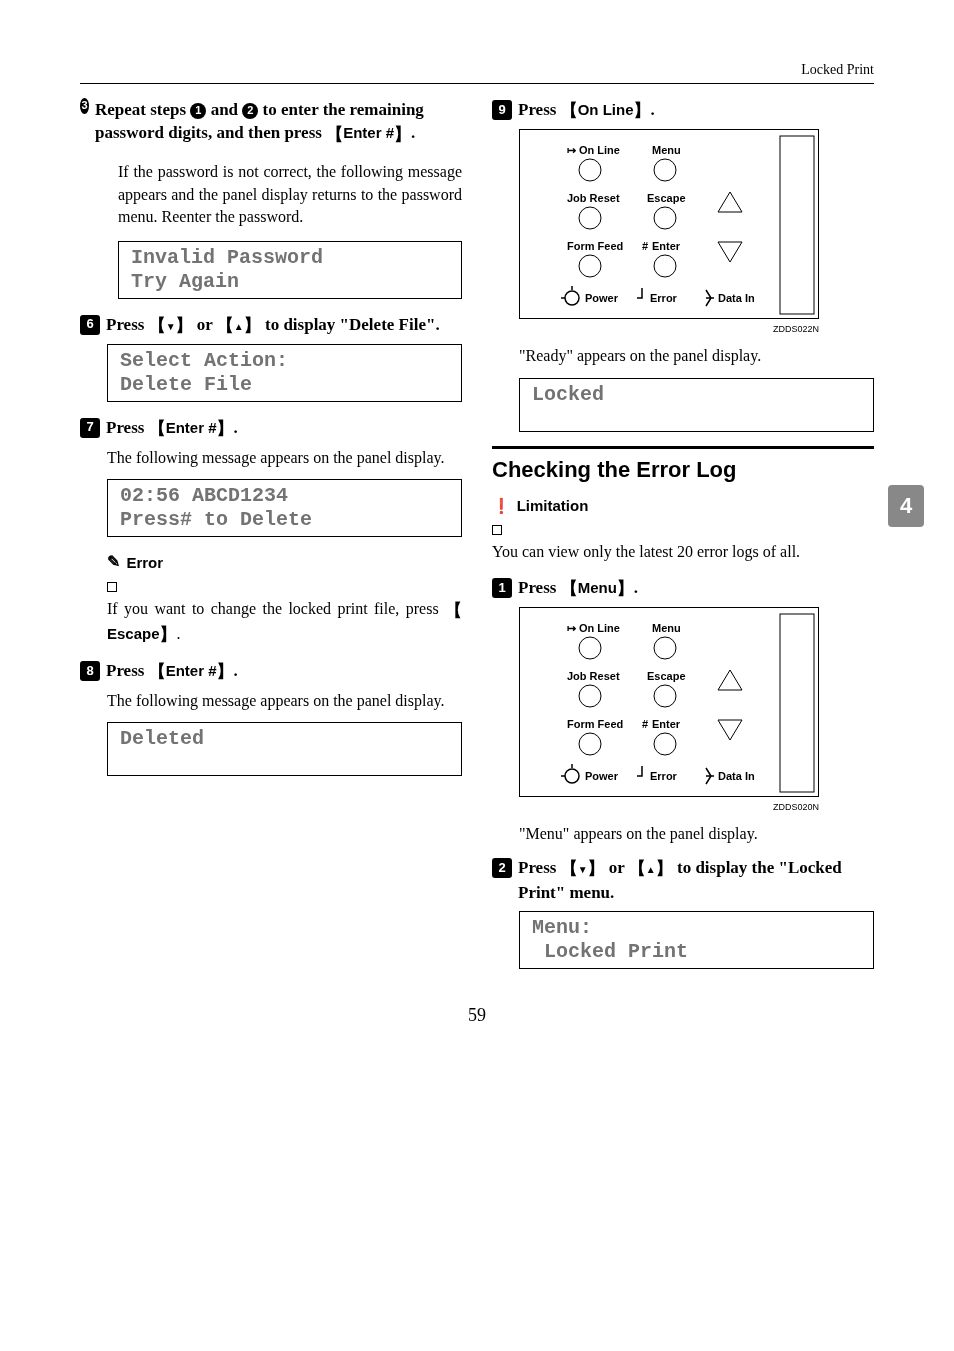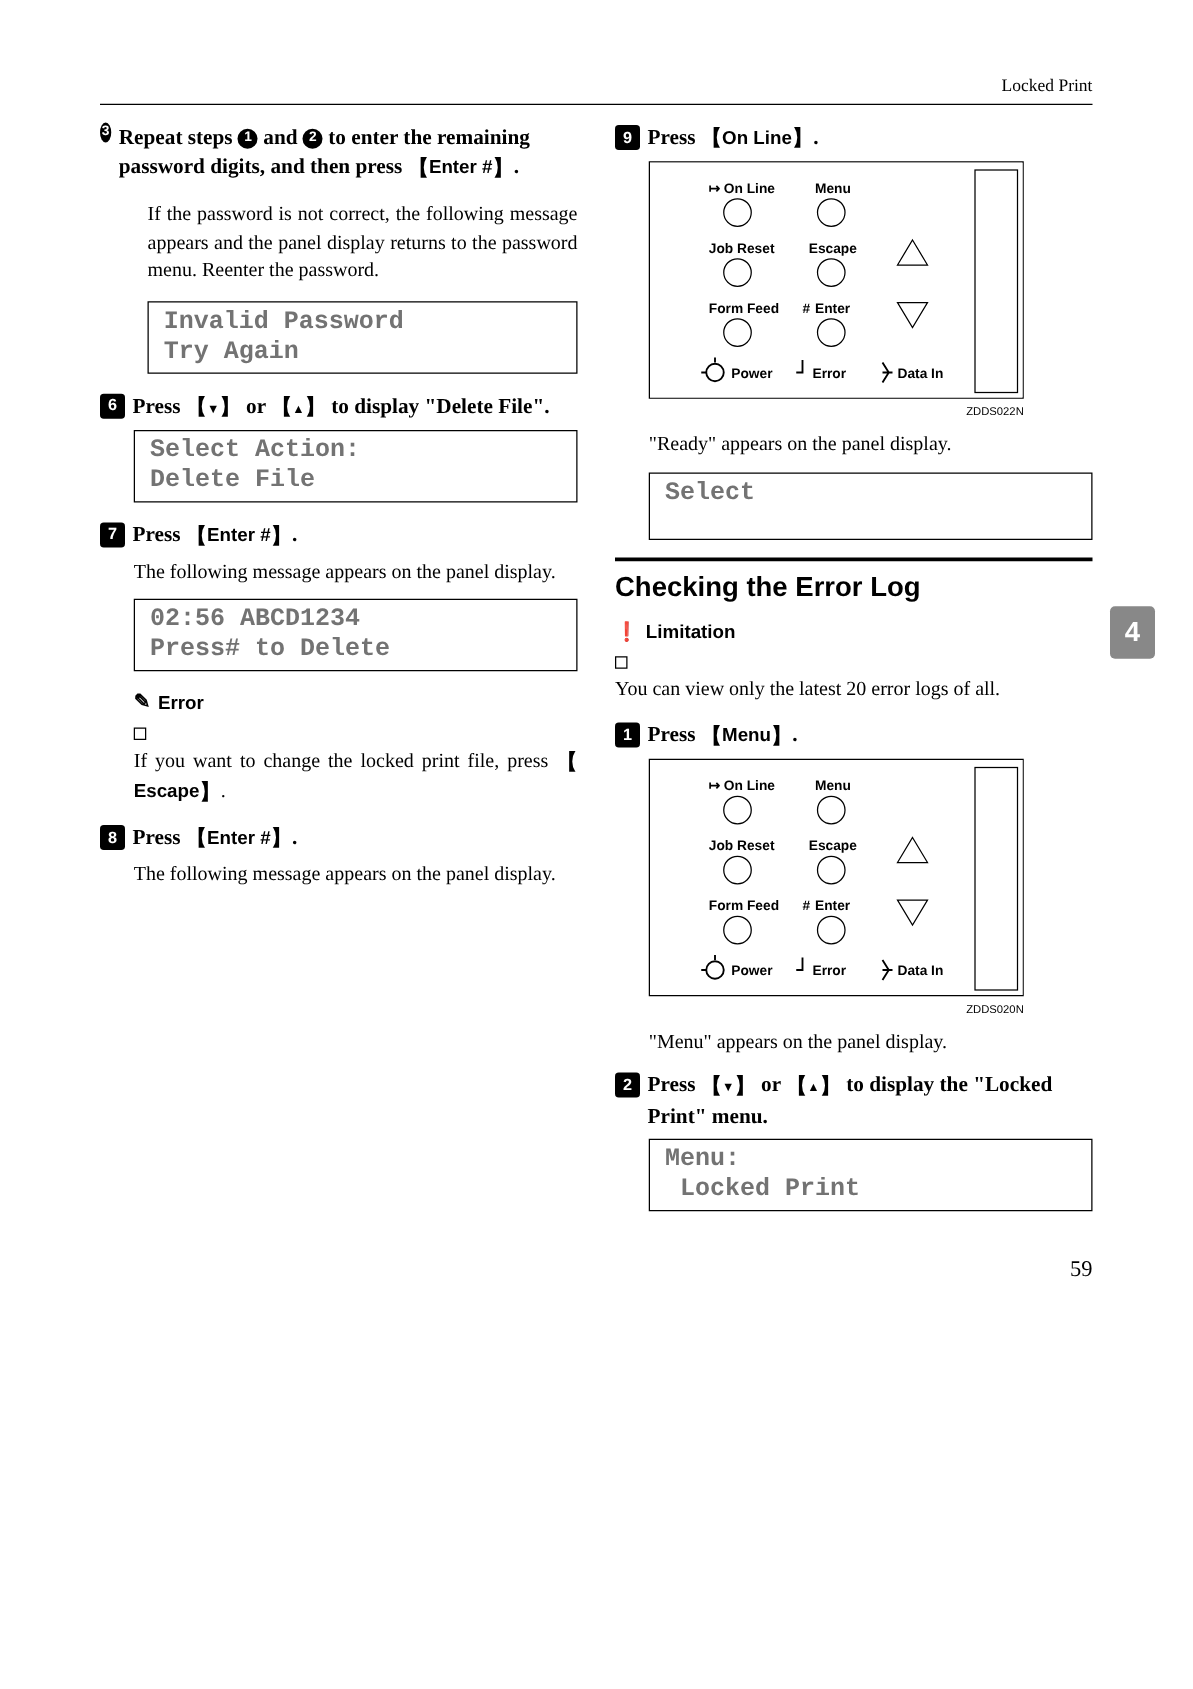--- a/index.html
+++ b/index.html
@@ -160,21 +160,21 @@
   color: #fff;
   font-family: Arial, sans-serif;
   font-weight: bold;
   font-size: 22px;
   display: flex;
   align-items: center;
   justify-content: center;
   border-radius: 4px;
 }
 .page-num {
-  text-align: right;
+  text-align: center;
   font-size: 18px;
   margin-top: 20px;
 }
 .arrow-down::before { content:"▼"; font-size:10px; }
 .arrow-up::before { content:"▲"; font-size:10px; }
 </style>
 </head>
 <body>
 
 <div class="side-tab">4</div>
@@ -238,20 +238,21 @@
   </div>
 
   <div class="step">
     <span class="step-num">8</span>
     <span class="step-head">
       <b><span>Press </span>
       <span class="key-bracket">【</span><span class="key">Enter #</span><span class="key-bracket">】</span>.</b>
     </span>
   </div>
   <div class="indent-body">The following message appears on the panel display.</div>
+  <div class="lcd-box" style="padding-bottom:24px;">Deleted</div>
 
 </div>
 
 <div class="col">
 
   <div class="step">
     <span class="step-num">9</span>
     <span class="step-head">
       <b><span>Press </span>
       <span class="key-bracket">【</span><span class="key">On Line</span><span class="key-bracket">】</span>.</b>
@@ -287,21 +288,21 @@
     </g>
     <g fill="none" stroke="#000" stroke-width="1.5">
       <circle cx="52" cy="168" r="7"></circle>
           <path d="M52 160 L52 156 M45 168 H41"></path>
       <path d="M122 158 v10 h-5"></path>
       <path d="M186 160 l5 8 l-5 8 M186 168 h8"></path>
     </g>
   </svg>
   <div class="panel-code">ZDDS022N</div>
   <div class="indent-body">"Ready" appears on the panel display.</div>
-  <div class="lcd-box" style="padding-bottom:24px;">Select</div>
+  <div class="lcd-box" style="padding-bottom:24px;">Locked</div>
 
   <div class="section-title">Checking the Error Log</div>
 
   <div class="limit-head" style="margin-left:0;">
     <span class="limit-icon"></span>
     <span>Limitation</span>
   </div>
   <div class="note-body" style="margin-left:0;">
     <span class="box-bullet"></span>
     <span>You can view only the latest 20 error logs of all.</span>

